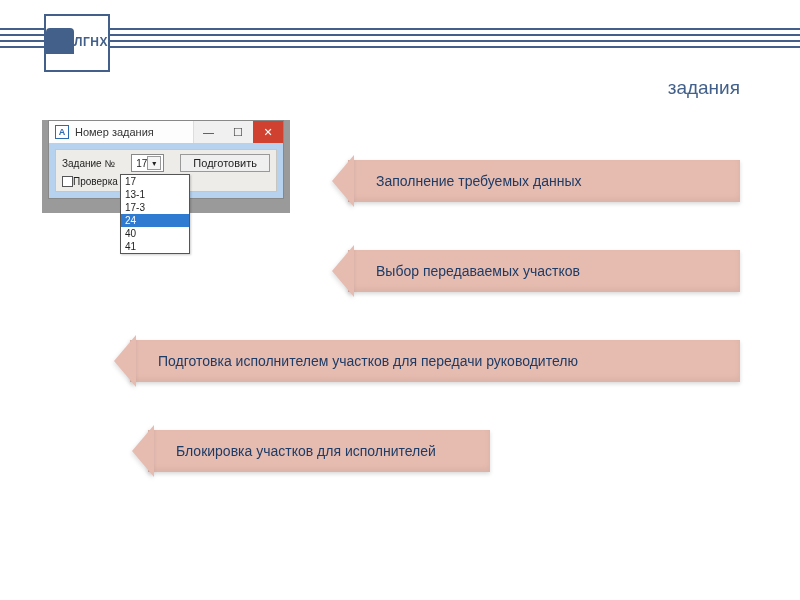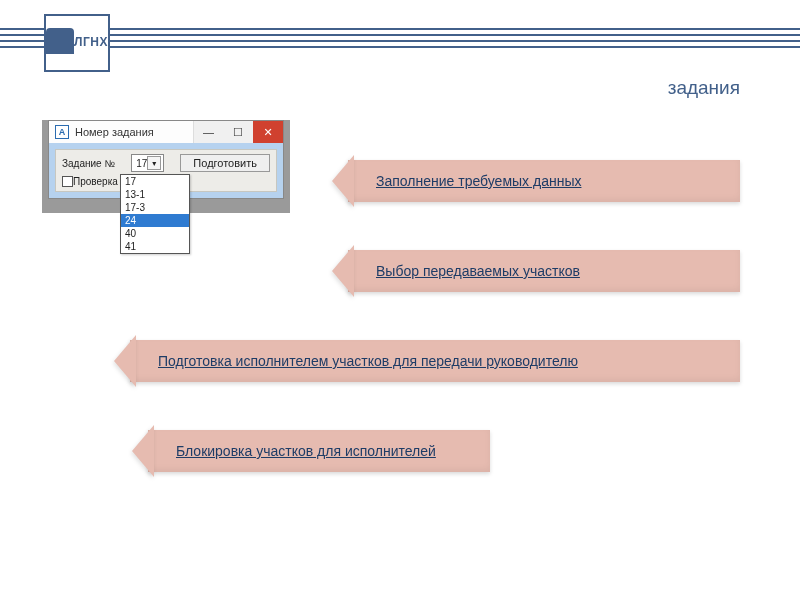--- a/index.html
+++ b/index.html
@@ -128,21 +128,20 @@
   .dropdown-list .opt.sel { background: #2f7bd1; color:#fff; }
 
   
   .banner {
     position: absolute; height: 42px;
     display: flex; align-items: center;
     padding-left: 28px; padding-right: 14px;
     background: #e6bbb0;
     color: #1e3c66; font-size: 14px;
     box-shadow: 0 2px 4px rgba(0,0,0,0.15), inset 0 -3px 6px rgba(0,0,0,0.05);
-    text-decoration: underline;
   }
   .banner::before {
     content: "";
     position: absolute; left: -16px; top: 50%;
     transform: translateY(-50%);
     width: 0; height: 0;
     border-top: 26px solid transparent;
     border-bottom: 26px solid transparent;
     border-right: 22px solid #e6bbb0;
     filter: drop-shadow(-1px 2px 2px rgba(0,0,0,0.12));

